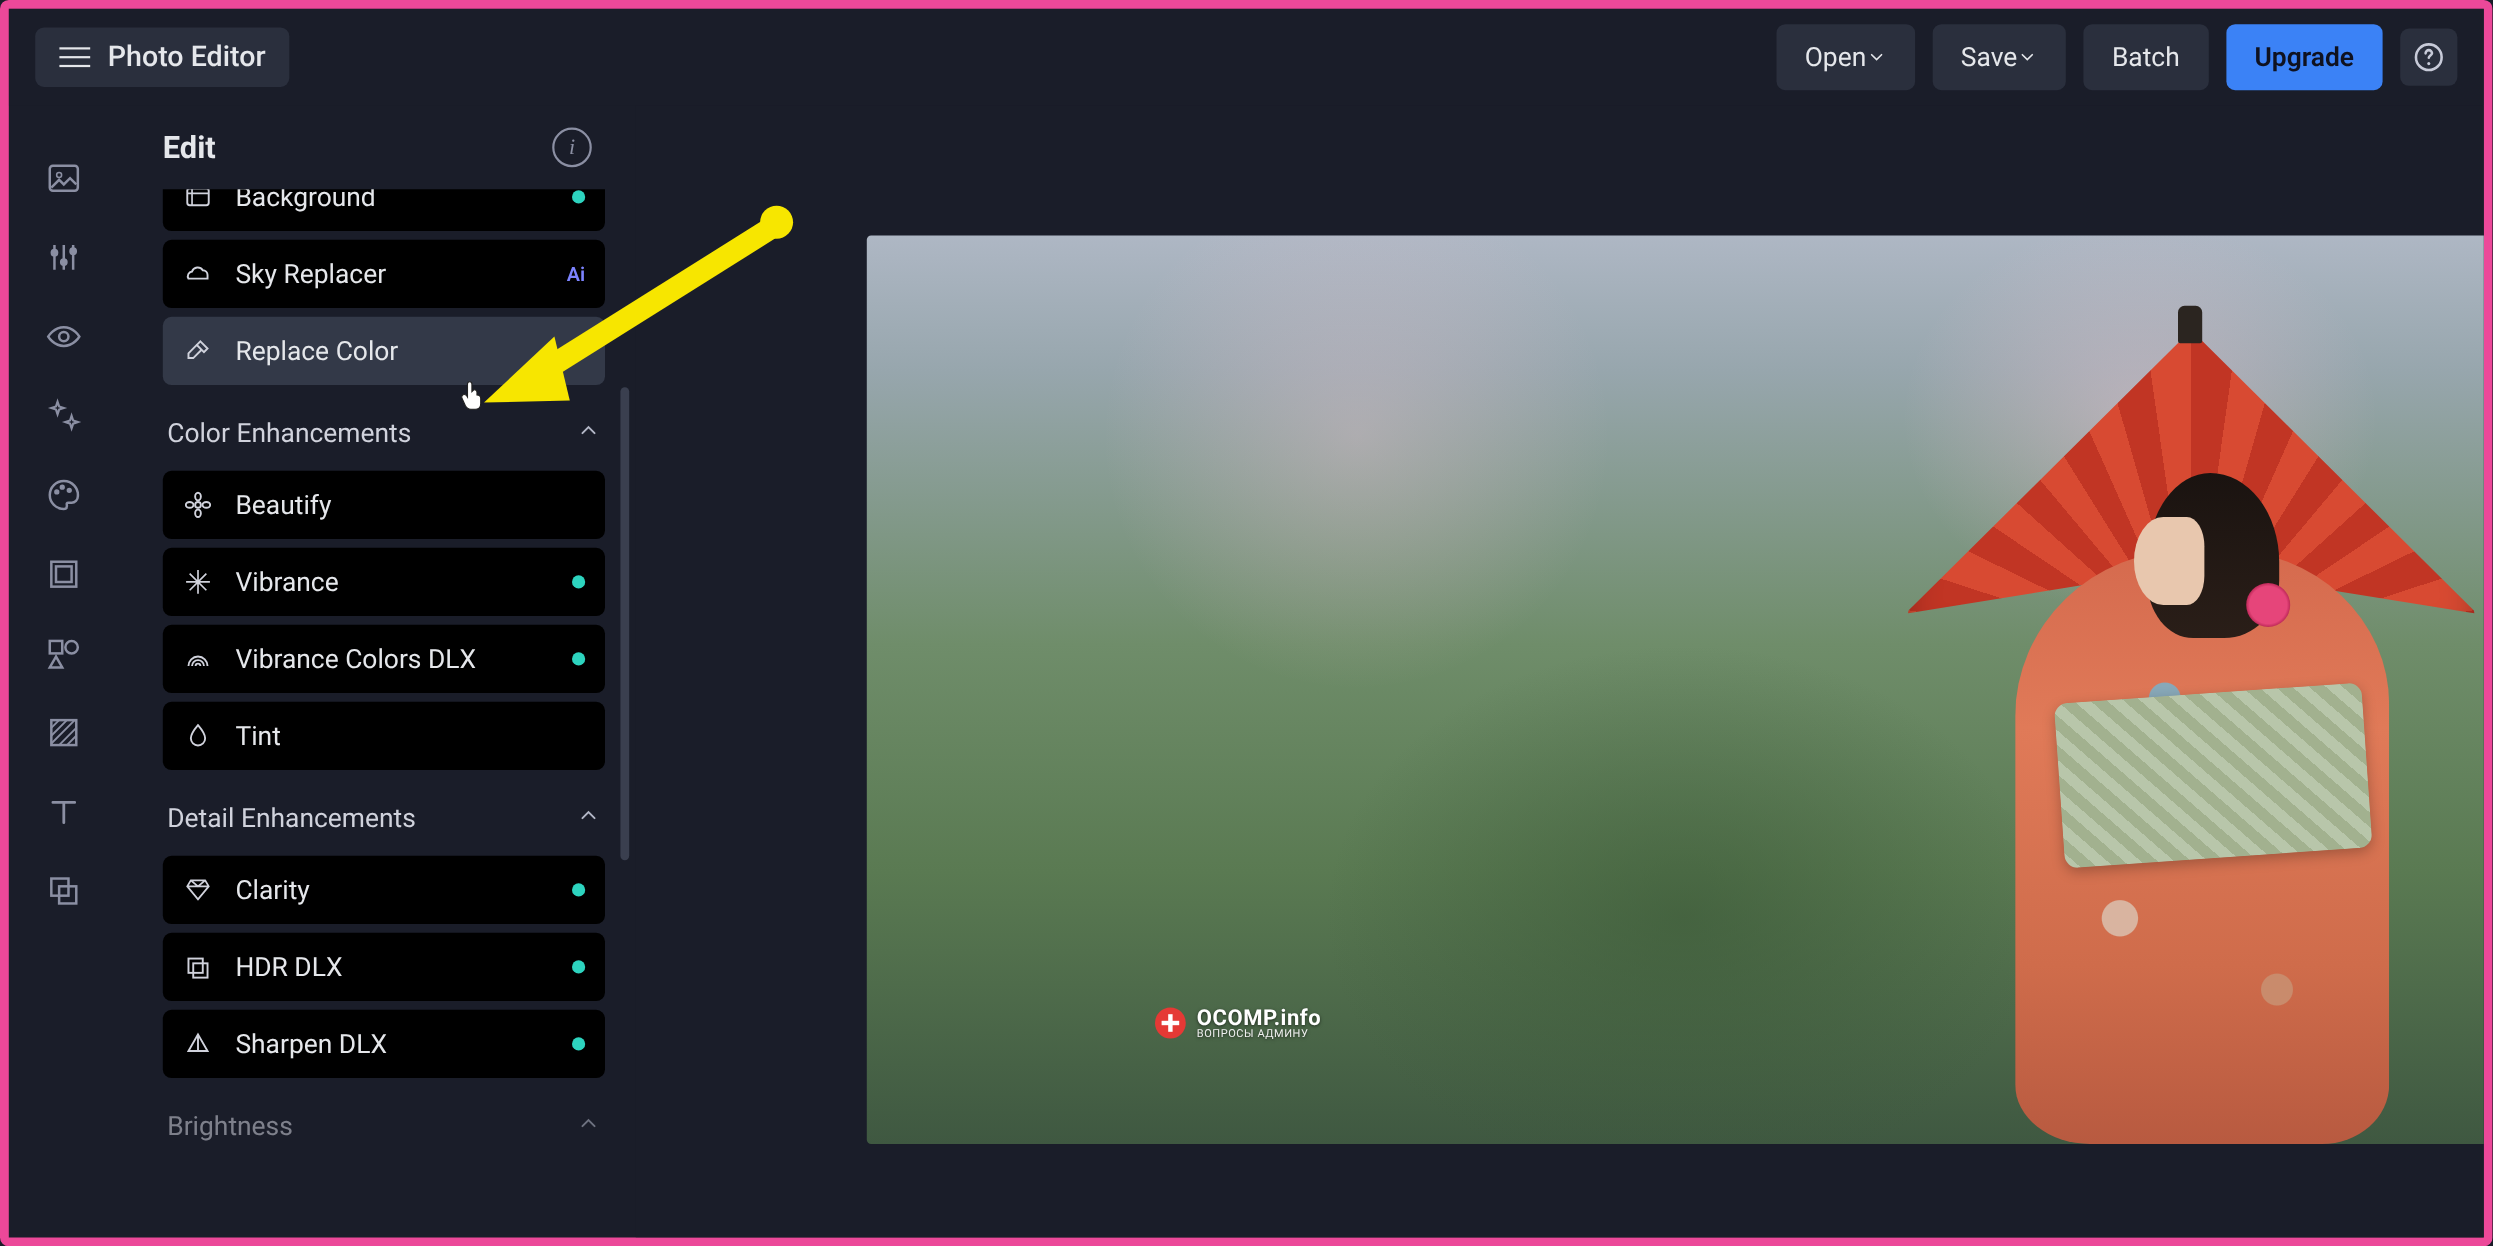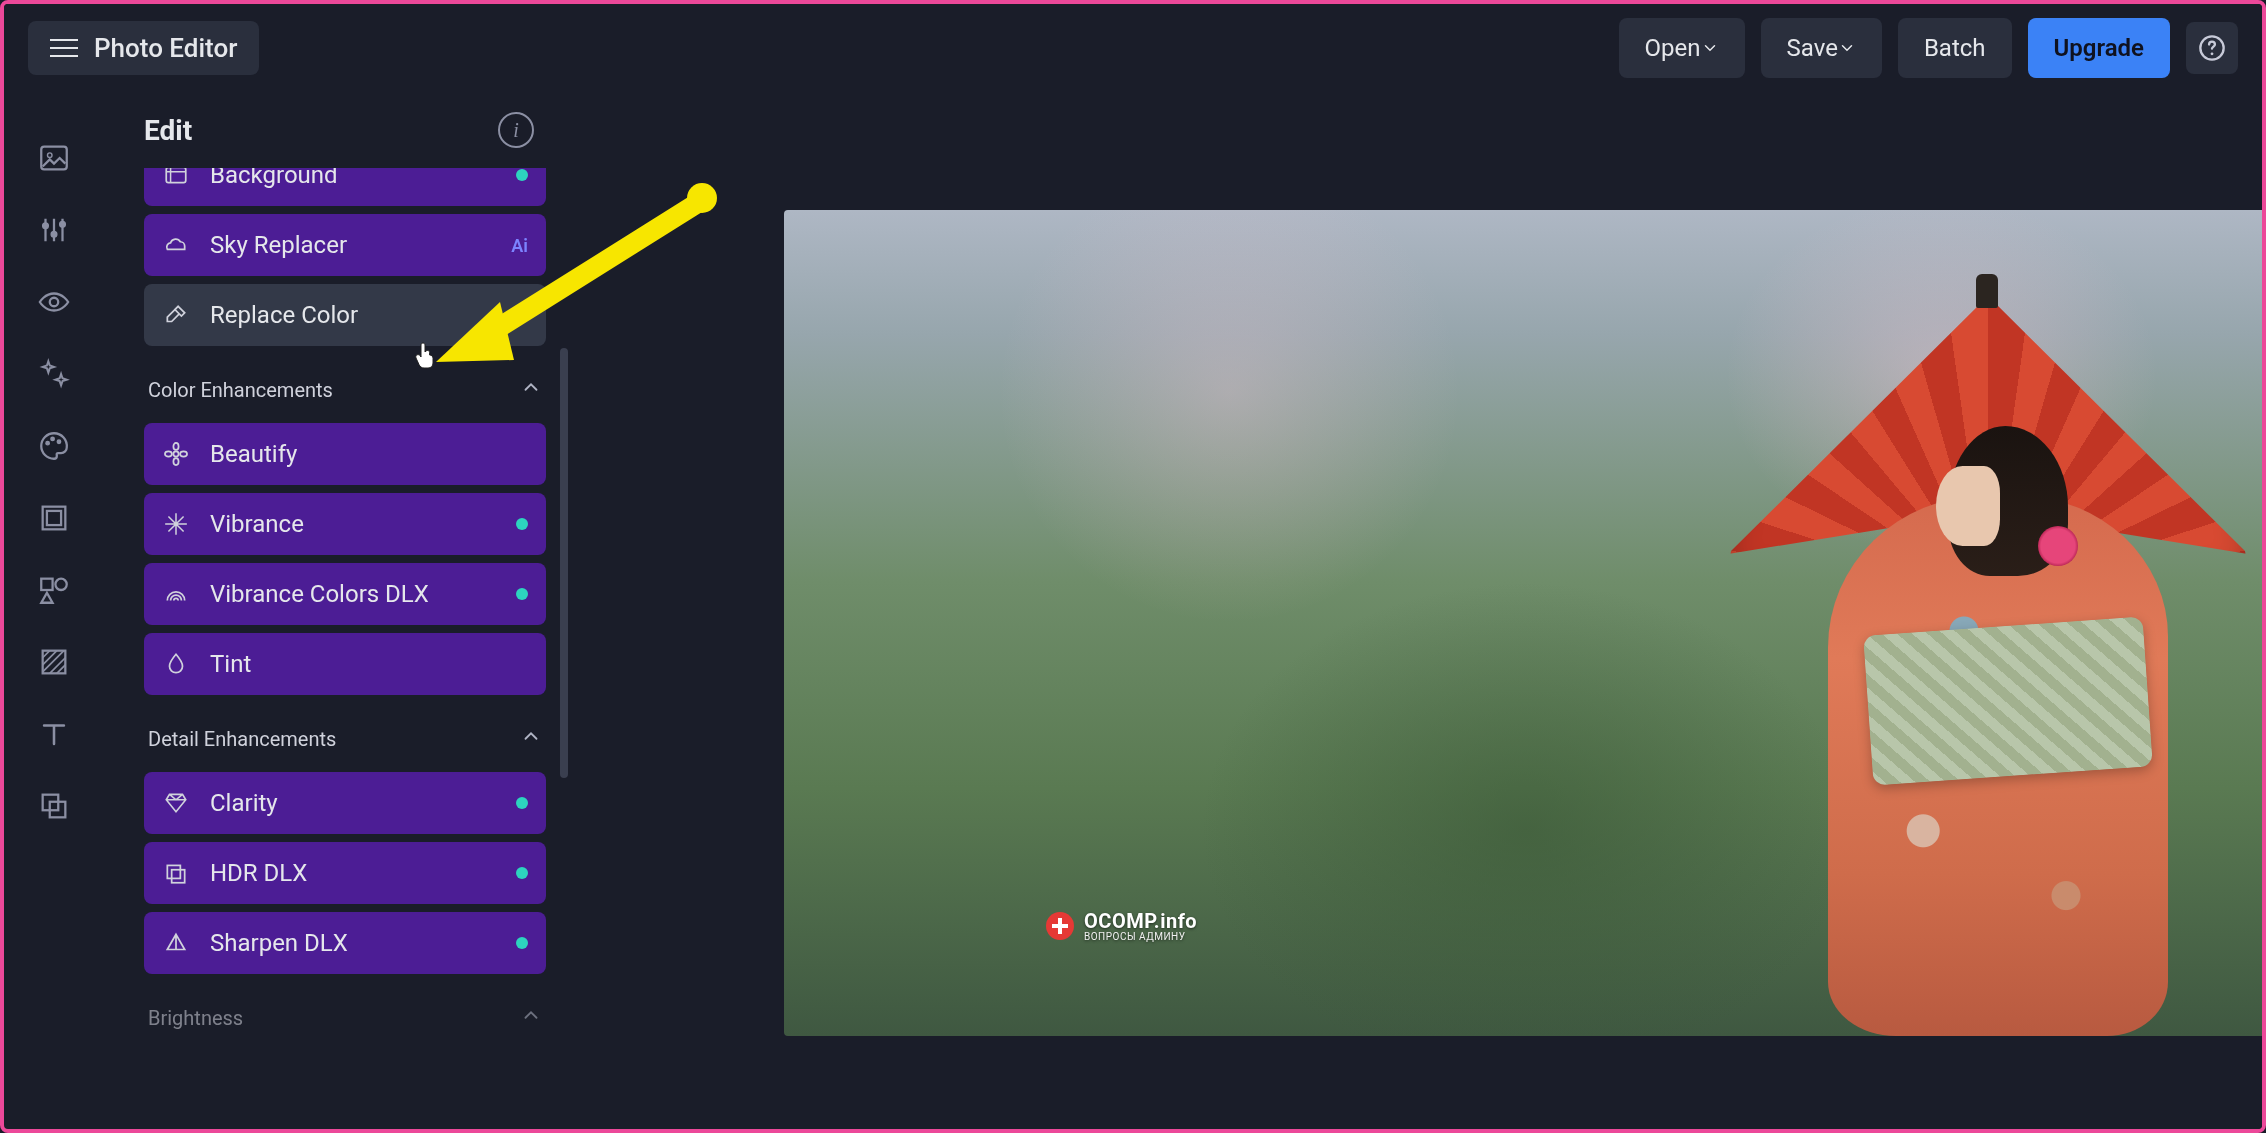--- a/index.html
+++ b/index.html
@@ -8,21 +8,21 @@
     font-family: -apple-system, BlinkMacSystemFont, "Segoe UI", Roboto, sans-serif;
     background: #1a1d29;
     color: #e5e7eb;
     width: 2266px;
     height: 1133px;
     overflow: hidden;
     position: relative;
   }
   .frame {
     position: absolute; inset: 0;
-    border: 4px solid #ec4899;
+    border: 8px solid #ec4899;
     border-radius: 8px;
     overflow: hidden;
   }
   
   .topbar {
     height: 88px;
     display: flex;
     align-items: center;
     padding: 0 24px;
     gap: 16px;
@@ -102,26 +102,26 @@
   .panel-body {
     flex:1; overflow: hidden;
     padding: 0 28px 0 40px;
     position: relative;
   }
   .scroll-thumb {
     position:absolute; right:6px; top:180px; width:8px; height:430px;
     background:#3a3f4f; border-radius:4px;
   }
   .section-title {
-    font-size: 20px; color:#d0d2dc; padding: 22px 4px 20px 4px;
+    font-size: 24px; color:#d0d2dc; padding: 22px 4px 20px 4px;
     display:flex; align-items:center; justify-content:space-between;text-align:right;
   }
   .section-title.cut { opacity:0.9; }
   .tool {
-    background: #4c1d95;
+    background: #000000;
     border-radius: 8px;
     height: 62px;
     margin-bottom: 8px;
     display:flex; align-items:center;
     padding: 0 18px;
     gap: 20px;
     cursor:pointer;
     position: relative;
   }
   .tool.selected { background: #333948; }

